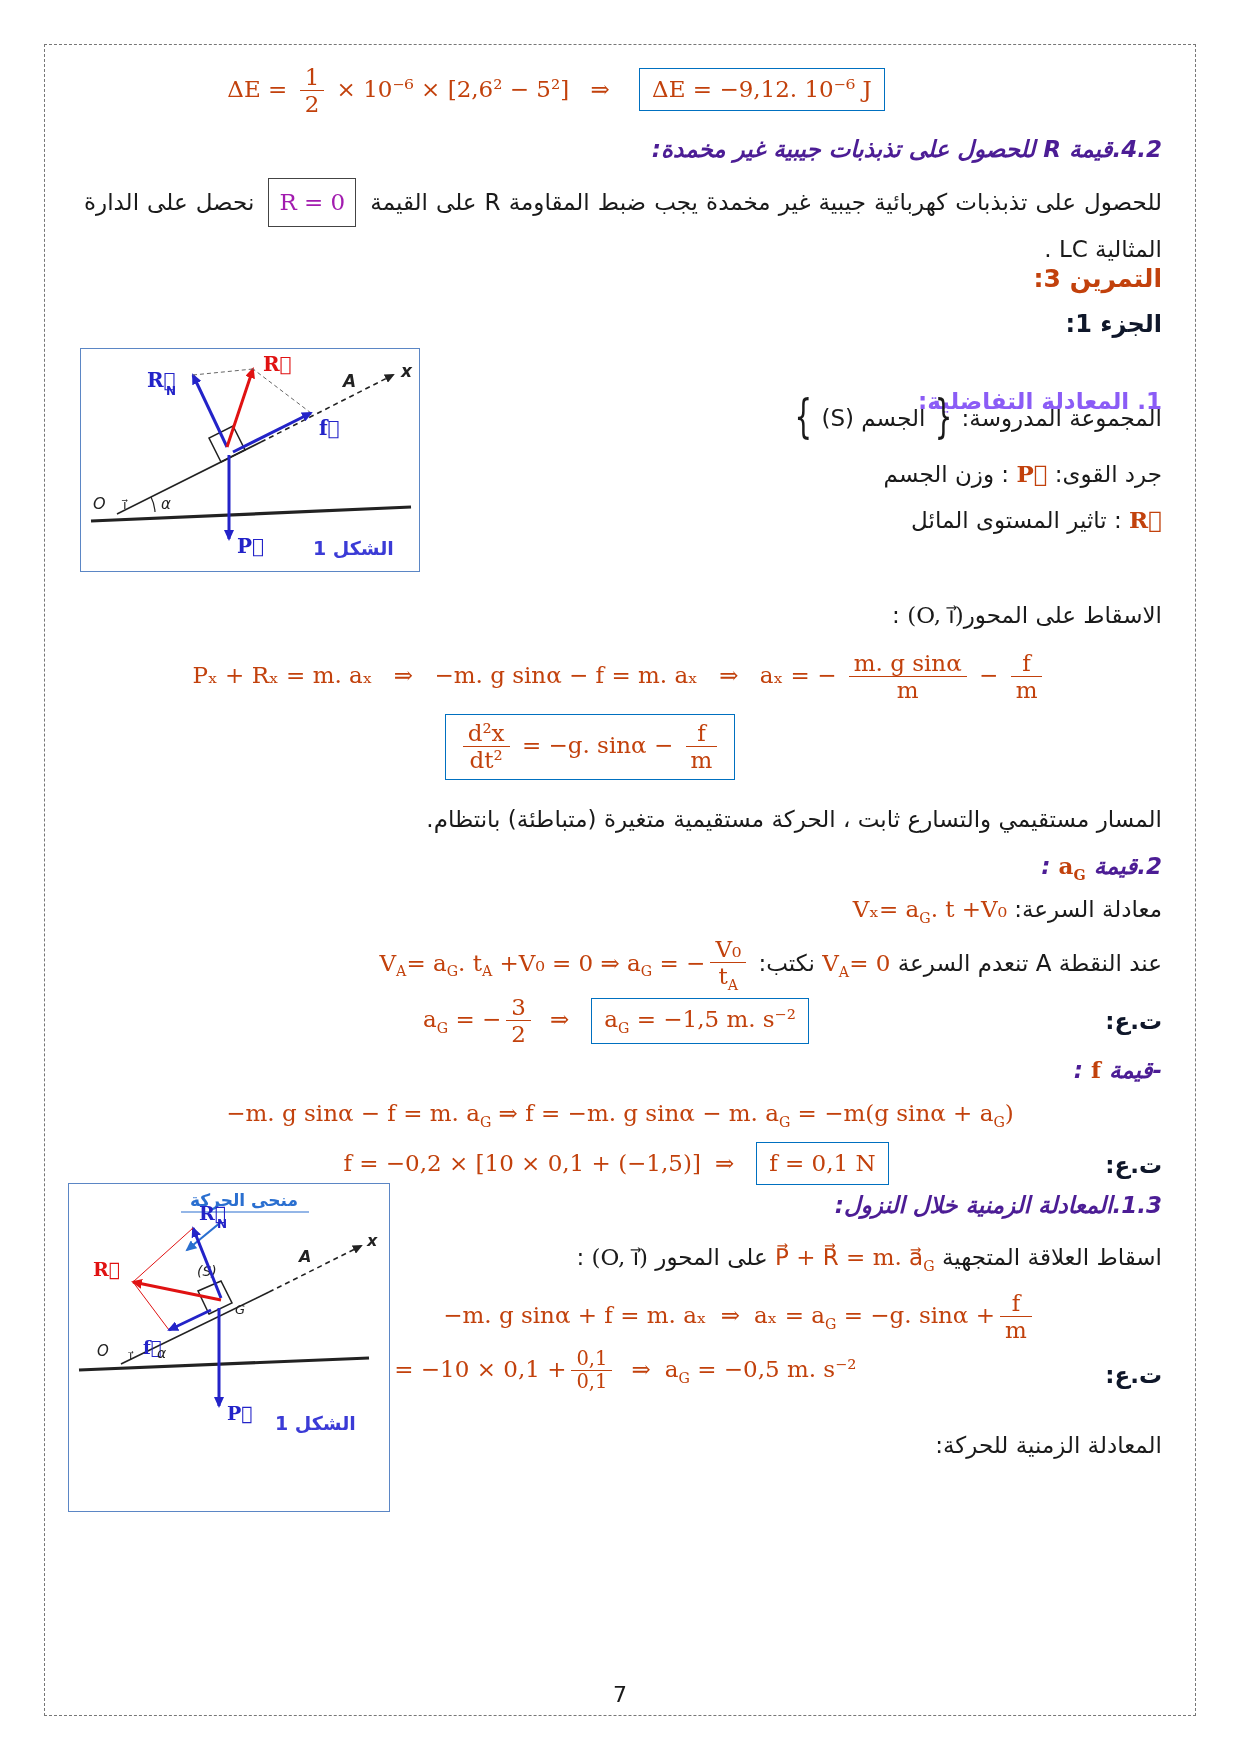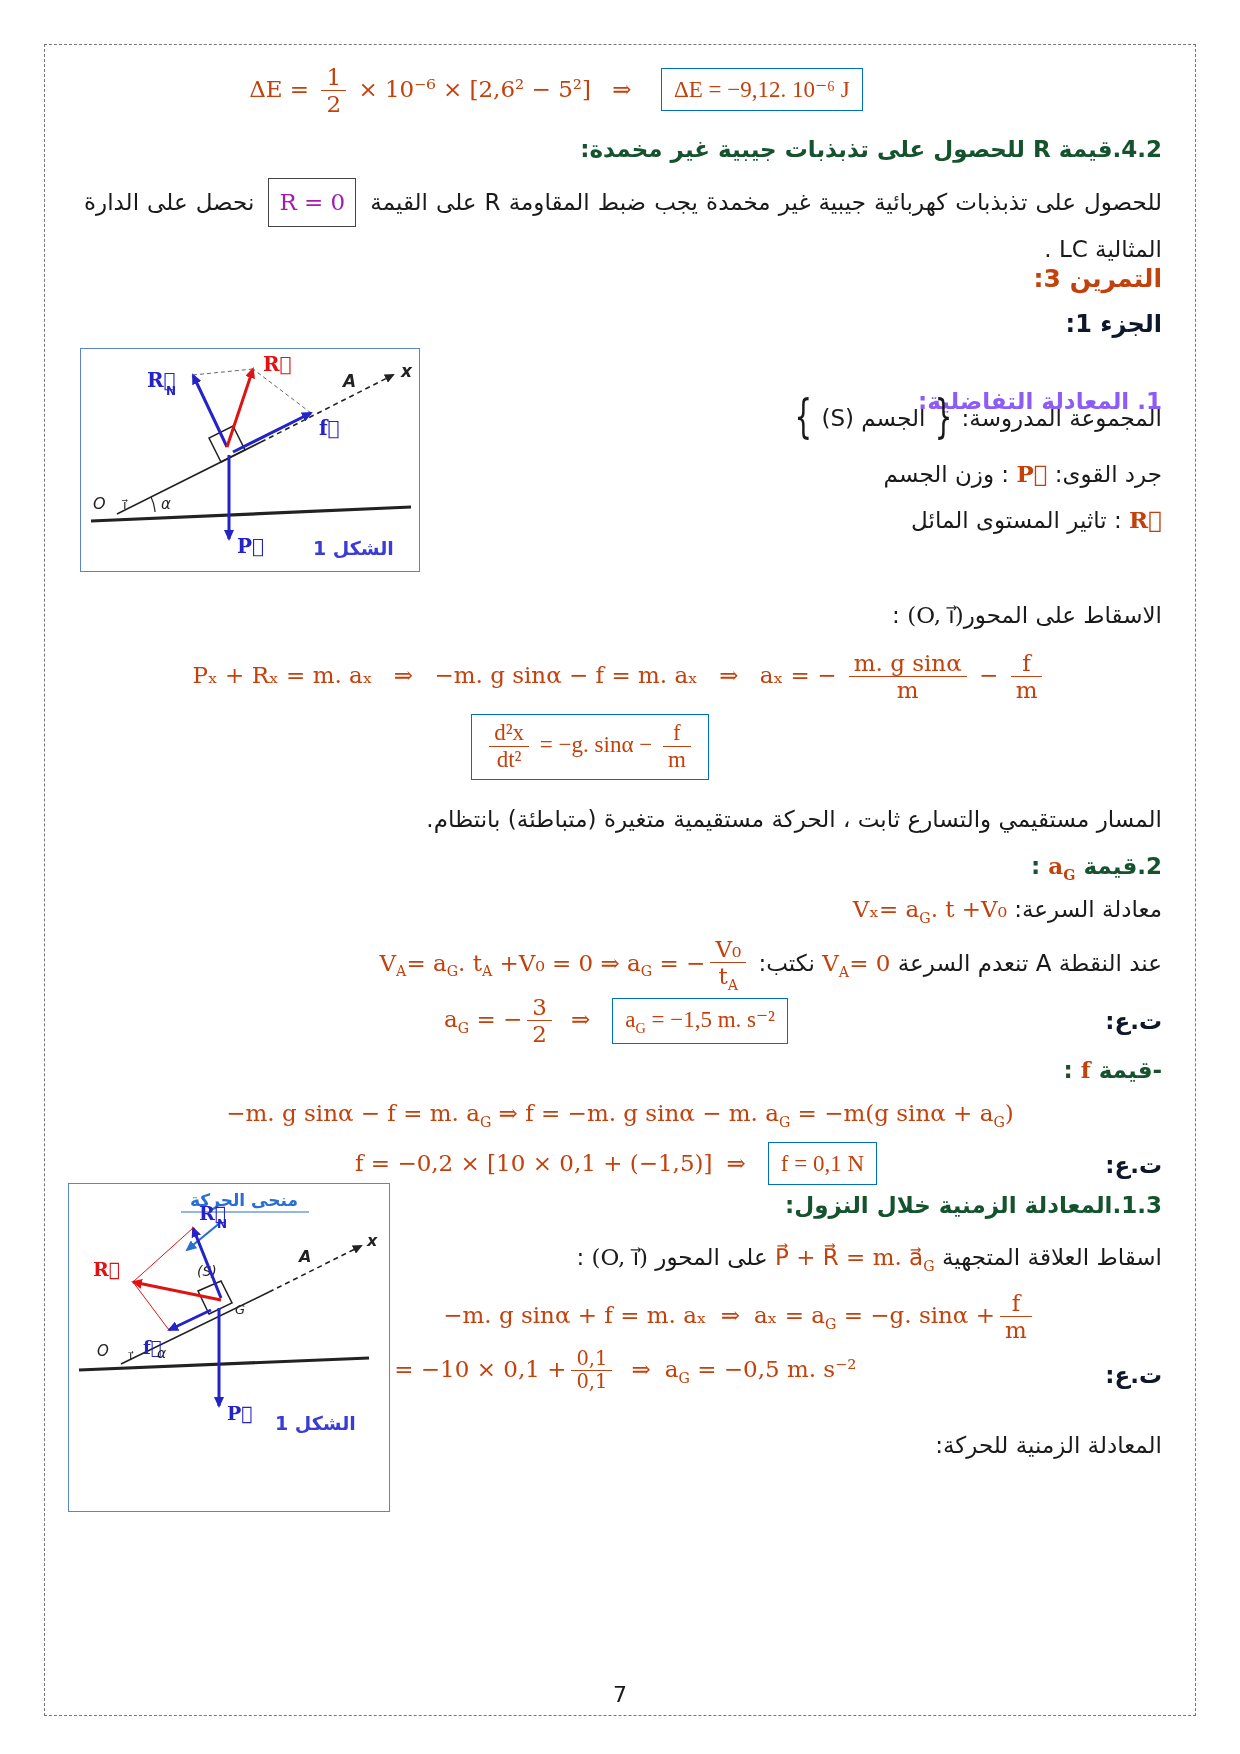--- a/index.html
+++ b/index.html
@@ -4,32 +4,32 @@
 <style>
   * { margin:0; padding:0; box-sizing:border-box; }
   html,body { width:1240px; height:1754px; background:#ffffff; }
   body { font-family:"DejaVu Sans", sans-serif; color:#1a1a1a; position:relative; }
   .page { position:relative; width:1240px; height:1754px; background:#fff; overflow:hidden; }
   .page-border { position:absolute; left:44px; top:44px; right:44px; bottom:38px; border:1px dashed #777; }
   .line { position:absolute; white-space:nowrap; font-size:23px; line-height:1.35; }
   .rtl { direction:rtl; right:78px; text-align:right; }
   .center-full { left:0; right:0; text-align:center; }
   .bold { font-weight:bold; }
-  .pink { color:#14532d; }
+  .pink { color:#4c1d95;font-style:italic; }
   .redh { color:#8b5cf6;margin-top:34px; }
   .blue { color:#c2410c; }
   .green { color:#0f172a; }
   .math { font-family:"DejaVu Serif", serif; }
   .ltr { direction:ltr; unicode-bidi:isolate; display:inline-block; }
   sub { font-size:0.62em; }
   .frac { display:inline-flex; flex-direction:column; vertical-align:middle; text-align:center; margin:0 5px; line-height:1.15; }
   .frac .num { border-bottom:1.5px solid currentColor; padding:0 5px; }
   .frac .den { padding:0 5px; }
   .imp { margin:0 14px; }
-  .boxed { display:inline-block; border:1.6px solid #0070C0; padding:5px 12px; margin:0 8px;font-family:Liberation Serif, serif; }
+  .boxed { display:inline-block; border:1.6px solid #0070C0; padding:5px 12px; margin:0 8px; }
   .rbox { display:inline-block; border:1.3px solid #444; padding:1px 10px; margin:0 6px; direction:ltr; unicode-bidi:isolate; font-family:"DejaVu Serif", serif; color:#a21caf; }
   .brace { display:inline-block; transform:scaleY(1.65); font-size:1.2em; font-weight:400; padding:0 2px; }
   .para { position:absolute; right:78px; left:84px; direction:rtl; text-align:justify; font-size:23px; line-height:45px; }
   .figure { position:absolute; background:#ffffff; border:1.4px solid #5b86c5; }
   .pagenum { position:absolute; left:0; right:0; text-align:center; font-size:22px; color:#1a1a1a; }
 </style>
 </head>
 <body>
 
 <div class="page">

